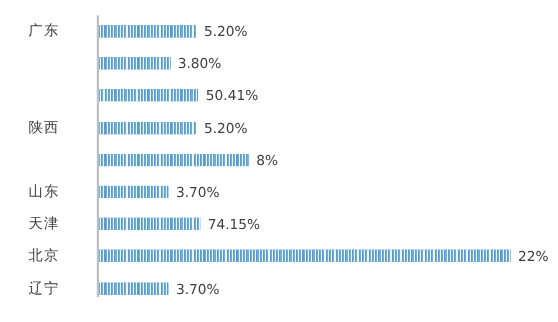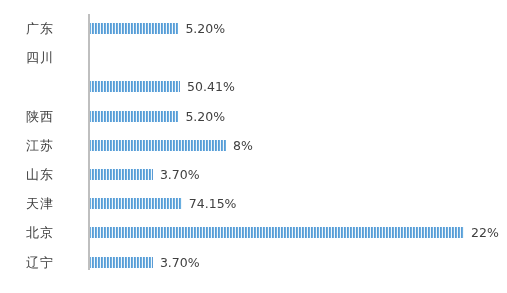--- a/index.html
+++ b/index.html
@@ -97,37 +97,39 @@
 
   <div id="plot-area">
       <div class="bar-row">
         <div class="cat-label">广东</div>
         <div class="bar-wrap">
           <div class="bar" style="width: 88.4px; background-color: rgb(91, 155, 213);"></div>
           <div class="val-label">5.20%</div>
         </div>
       </div>
       <div class="bar-row">
-        <div class="cat-label">四川</div>
+        <div class="bar-wrap">
+          <div class="bar" style="width: 64.6px; background-color: rgb(91, 155, 213);"></div>
+          <div class="val-label">3.80%</div>
+        </div>
       </div>
       <div class="bar-row">
         <div class="bar-wrap">
           <div class="bar" style="width: 90.1px; background-color: rgb(91, 155, 213);"></div>
           <div class="val-label">50.41%</div>
         </div>
       </div>
       <div class="bar-row">
         <div class="cat-label">陕西</div>
         <div class="bar-wrap">
           <div class="bar" style="width: 88.4px; background-color: rgb(91, 155, 213);"></div>
           <div class="val-label">5.20%</div>
         </div>
       </div>
       <div class="bar-row">
-        <div class="cat-label">江苏</div>
         <div class="bar-wrap">
           <div class="bar" style="width: 136px; background-color: rgb(91, 155, 213);"></div>
           <div class="val-label">8%</div>
         </div>
       </div>
       <div class="bar-row">
         <div class="cat-label">山东</div>
         <div class="bar-wrap">
           <div class="bar" style="width: 62.9px; background-color: rgb(91, 155, 213);"></div>
           <div class="val-label">3.70%</div>

